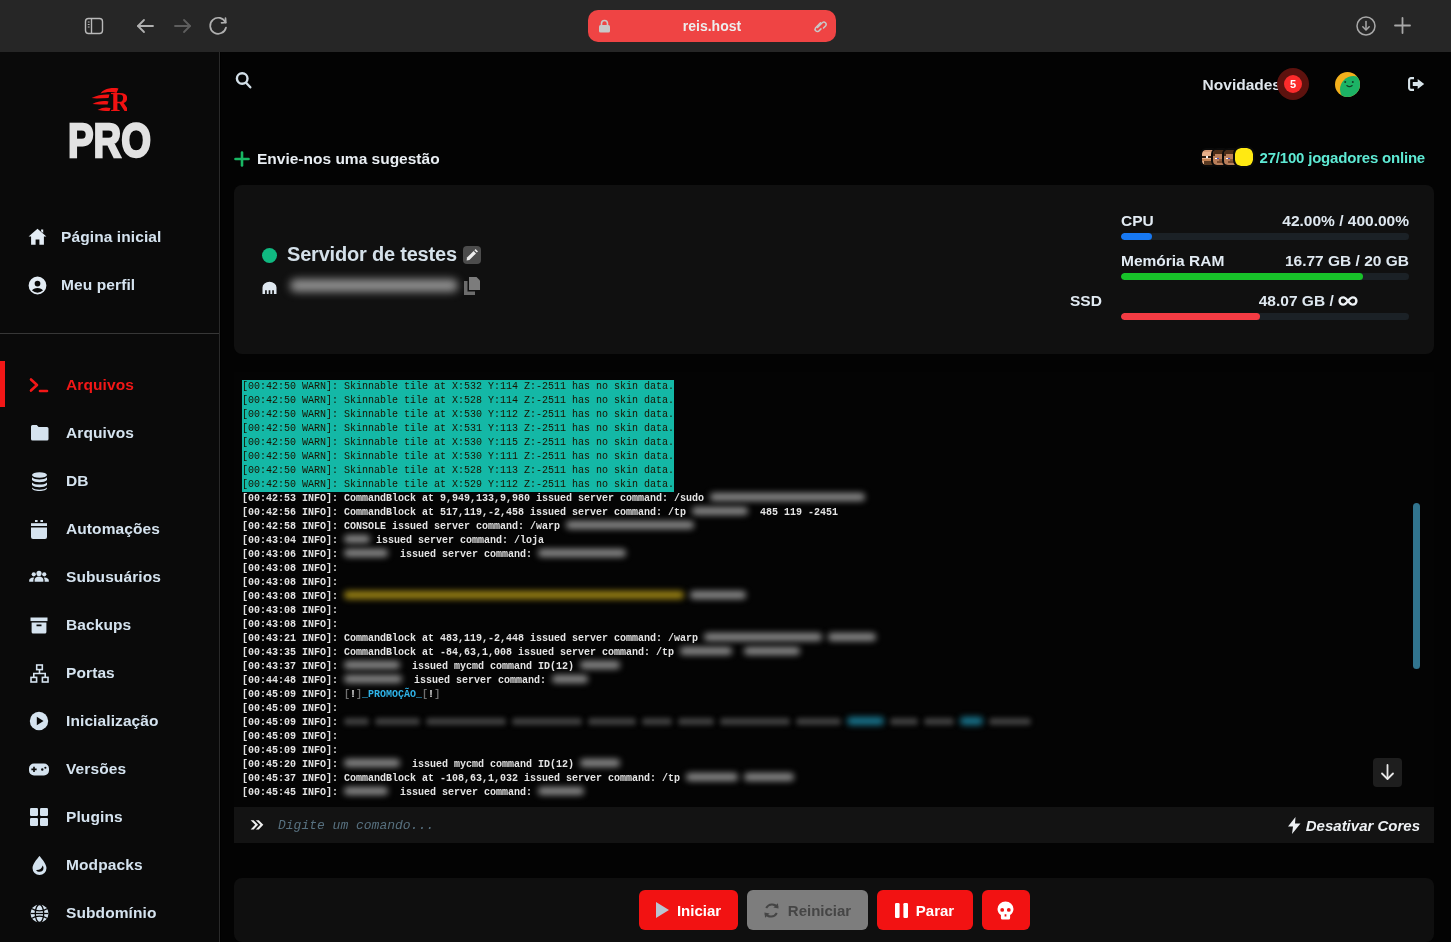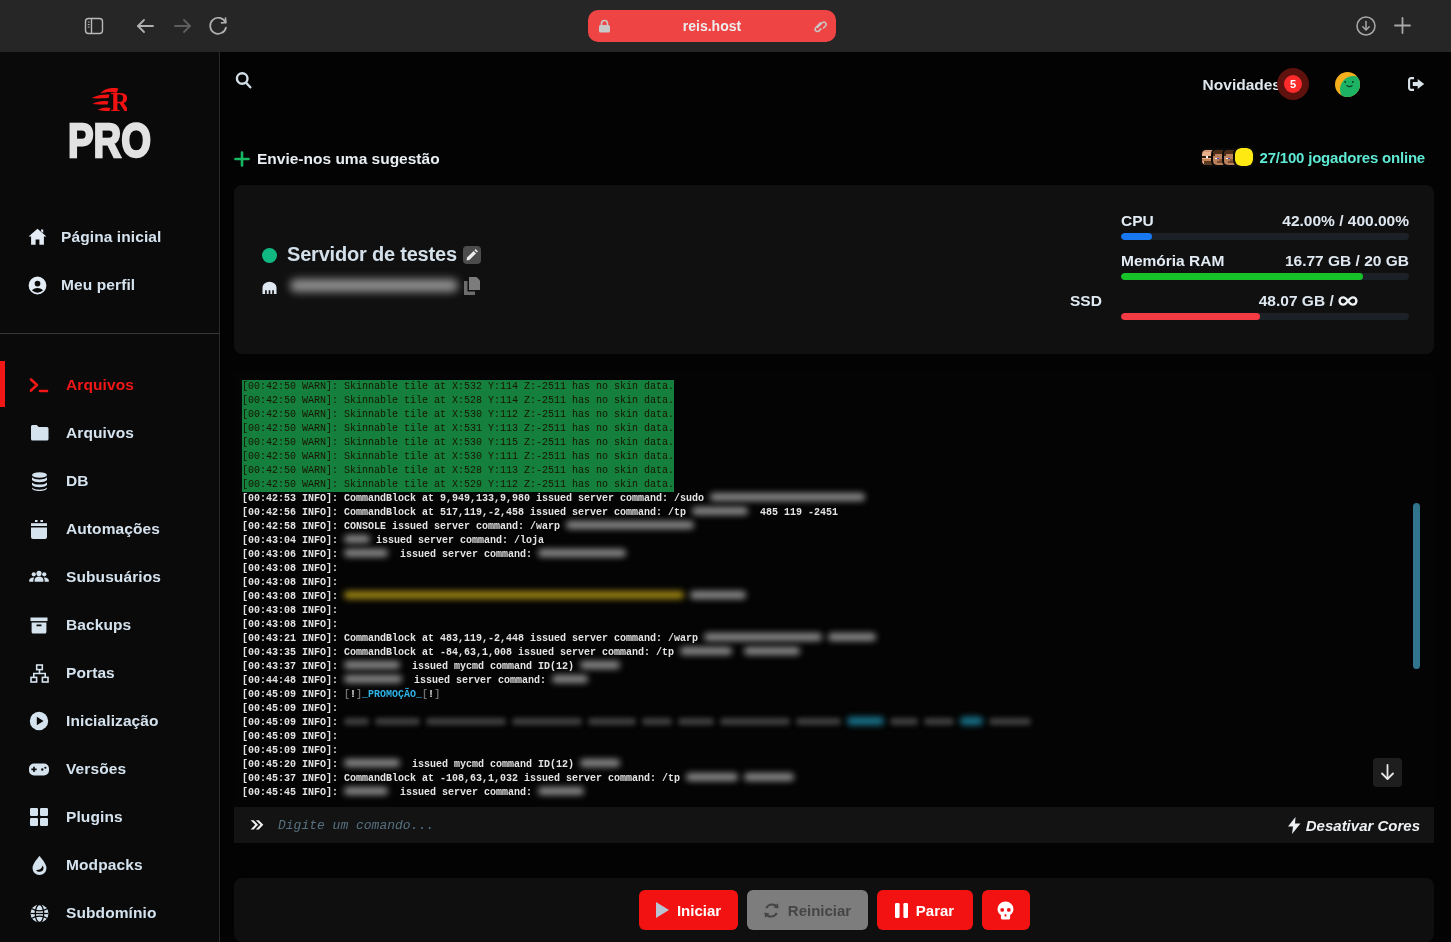--- a/index.html
+++ b/index.html
@@ -30,21 +30,21 @@
   .card { background:#101010; border-radius:8px; position:absolute; }
   .meter { position:absolute; width:288px; }
   .meter .lab { color:#e2ebf3; font-weight:700; font-size:15.5px; float:left; }
   .meter .val { color:#dfe8f0; font-weight:700; font-size:15.5px; float:right; }
   .track { position:absolute; width:288px; height:7px; border-radius:4px; background:#1b2126; overflow:hidden; }
   .fill { height:7px; border-radius:4px; }
   
   #console { position:absolute; left:13px; top:320px; width:1200px; height:435px; background:#040404; }
   #conlines { position:absolute; left:8px; top:8px; font-family:"Liberation Mono", monospace;
     font-size:10px; line-height:14px; font-weight:700; color:#e4e4e4; white-space:pre; }
-  .warnline { background:#15803d; color:#181400; font-weight:400; display:inline-block; height:14px; }
+  .warnline { background:#14b8a6; color:#181400; font-weight:400; display:inline-block; height:14px; }
   .blur { display:inline-block; height:8px; border-radius:4px; background:#8a8a8a;
     filter:blur(3px); vertical-align:baseline; }
   .blur.y { background:#9c8414; }
   .blur.c { background:#19768f; }
   .blur.d { background:#3f3f3f; filter:blur(2.5px); height:7px; }
   .cy { color:#2fb3e8; }
   .gr { color:#6f6f6f; }
   #cmdrow { position:absolute; left:13px; top:755px; width:1200px; height:36px; background:#131313;
     display:flex; align-items:center;font-style:italic; }
   #cmdrow .ph { color:#57707f; font-family:"Liberation Mono", monospace; font-size:13px; }

